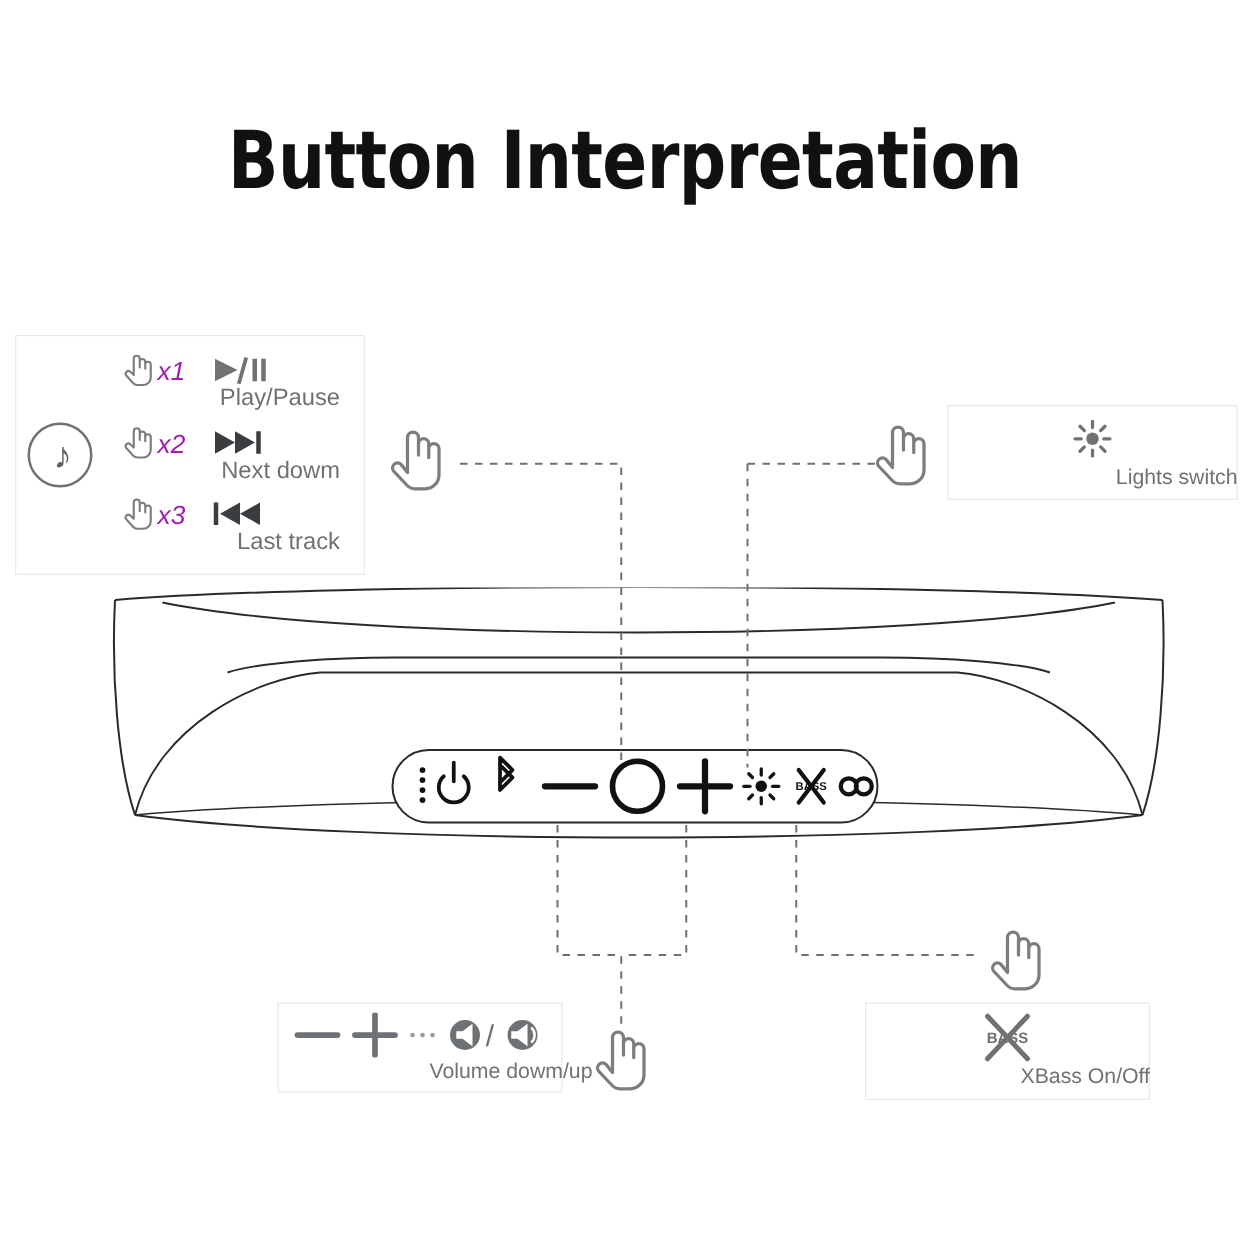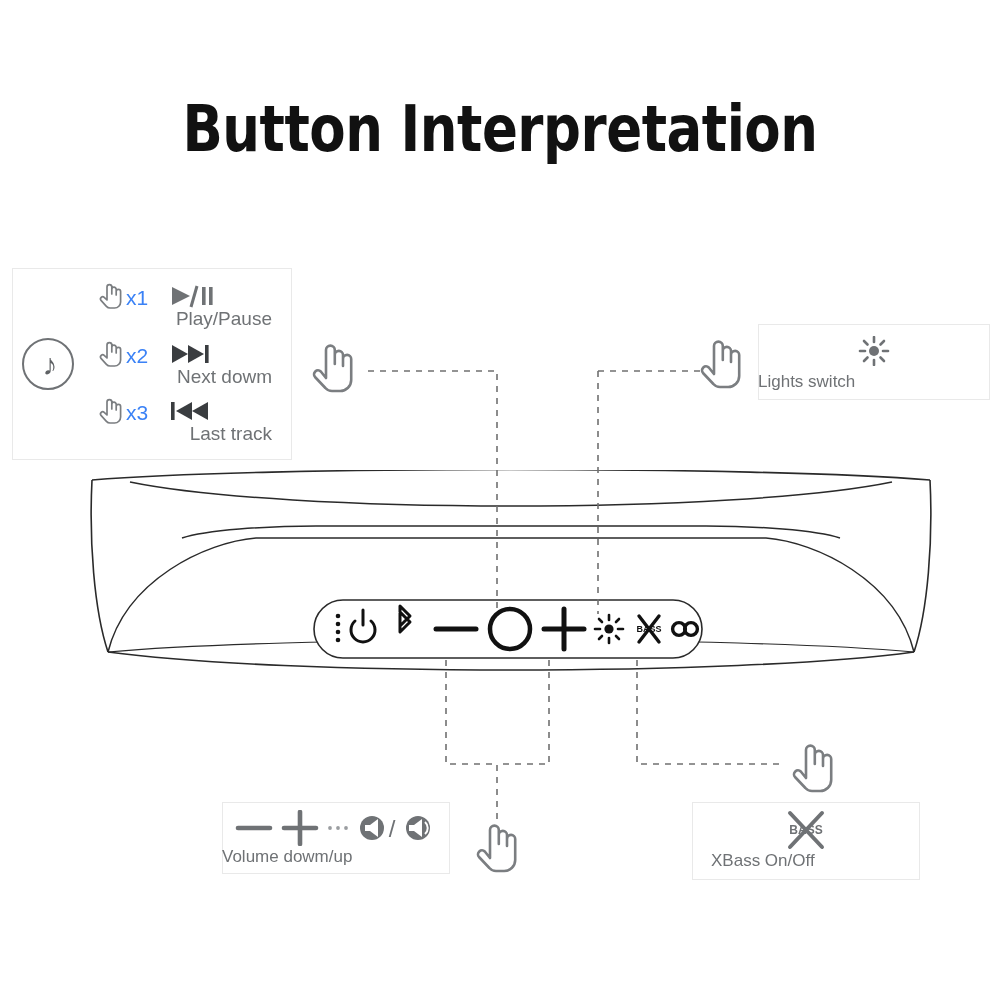--- a/index.html
+++ b/index.html
@@ -18,39 +18,40 @@
     font-size:64px;font-weight:bold;color:#111111;letter-spacing:-0.5px;
     transform:scaleX(0.92);transform-origin:50% 50%;
     white-space:nowrap;
   }
 
   
   .card{
     background:#ffffff;border:1px solid #e9e9e9;box-sizing:border-box;
   }
   .card-label{
-    text-align:left;color:#6f7275;font-size:17px;line-height:20px;
+    text-align:right;color:#6f7275;font-size:17px;line-height:20px;
     white-space:nowrap;
   }
 
   
   #card-music{left:12px;top:268px;width:280px;height:192px;}
   #note-circle{
     left:22px;top:338px;width:52px;height:52px;border:2px solid #6f7275;
     border-radius:50%;box-sizing:border-box;
   }
   #note-glyph{
     left:0;top:0;width:52px;height:52px;line-height:50px;text-align:center;
     font-size:30px;color:#5f6265;
   }
   .trow{position:absolute;left:96px;width:190px;height:55px;}
   .trow .hand{position:absolute;left:0;top:-2px;width:30px;height:30px;}
   .trow .mult{
-    position:absolute;left:30px;top:4px;font-size:21px;color:#3b82f6;
+    position:absolute;left:30px;top:4px;font-size:21px;color:#a21caf;
     letter-spacing:0px;
+    font-style:italic;
   }
   .trow .tglyph{position:absolute;left:72px;top:0px;height:28px;}
   .trow .tlabel{
     position:absolute;left:-4px;top:26px;width:180px;text-align:right;
     font-size:19px;color:#6f7275;white-space:nowrap;
   }
   #trow1{top:282px;}
   #trow2{top:340px;}
   #trow3{top:397px;}
 
@@ -60,21 +61,21 @@
   #lights-label{left:758px;top:372px;width:232px;}
 
   
   #card-volume{left:222px;top:802px;width:228px;height:72px;}
   #vol-icons{left:232px;top:810px;width:208px;height:36px;}
   #vol-label{left:222px;top:847px;width:252px;}
 
   
   #card-xbass{left:692px;top:802px;width:228px;height:78px;}
   #xbass-icon{left:780px;top:808px;width:52px;height:44px;}
-  #xbass-label{left:692px;top:851px;width:228px;margin-left:19px;}
+  #xbass-label{left:692px;top:851px;width:228px;}
 
   
   #speaker{left:86px;top:470px;width:850px;height:230px;}
 
   
   #ctrlbar{left:312px;top:598px;width:392px;height:62px;}
 
   
   #wires{left:0;top:0;width:1000px;height:1000px;pointer-events:none;}
 

